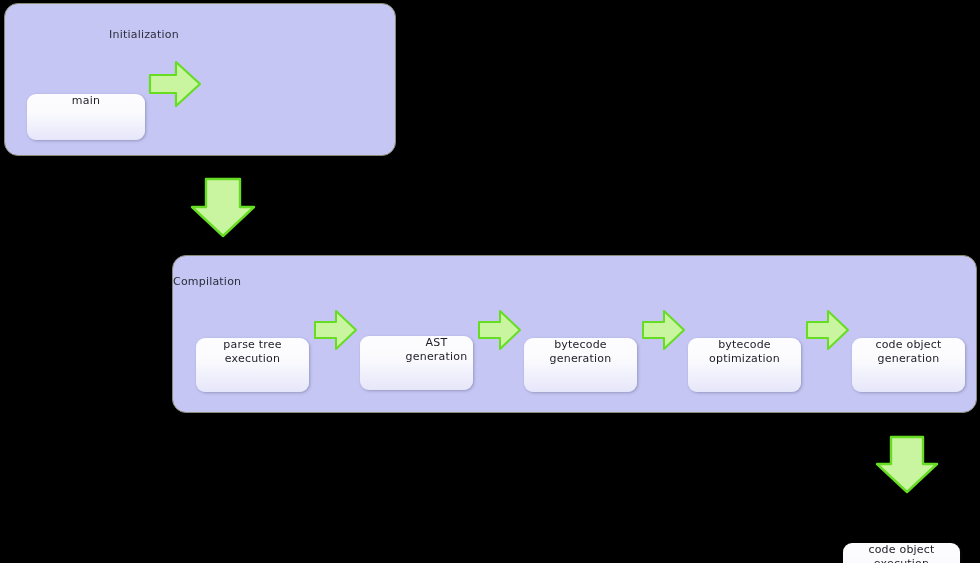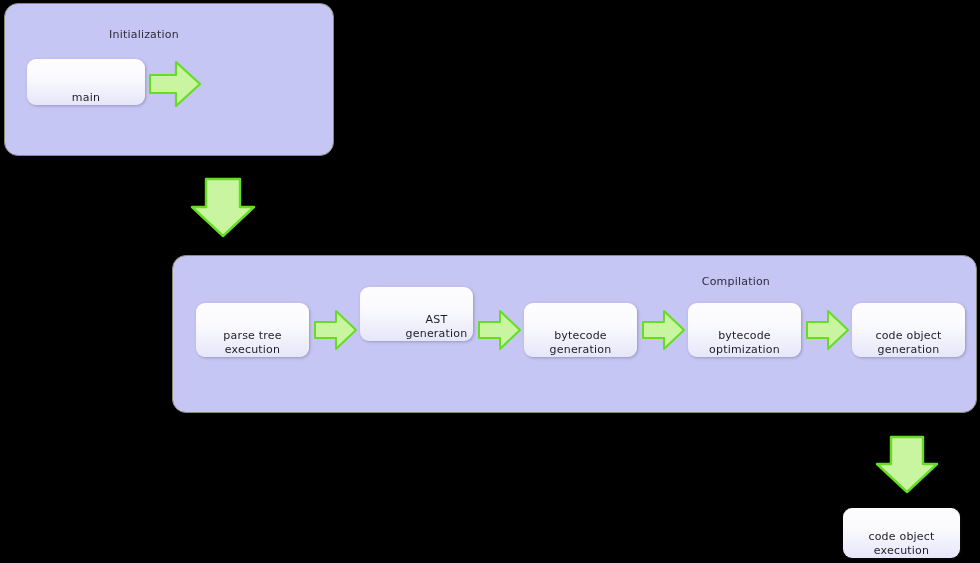--- a/index.html
+++ b/index.html
@@ -39,45 +39,46 @@
     letter-spacing: 0.2px;
   }
 
   
   .pbox {
     position: absolute;
     background: linear-gradient(to bottom, #fdfdff 0%, #fbfbfe 38%, #e6e6fa 100%);
     border-radius: 9px;
     box-sizing: border-box;
     display: flex;
-    align-items: flex-end;
+    align-items: flex-start;
     justify-content: center;
     text-align: center;
     box-shadow: 1px 1px 3px rgba(40,40,60,0.30);
+    margin-top: 35px;
   }
   .pbox .plabel {
     font-size: 11px;
     color: #1d1d26;
     line-height: 14px;
     white-space: pre-line;
     letter-spacing: 0.2px;
   }
 
   
   .arrow {
     position: absolute;
   }
   .arrow svg { display: block; }
 </style>
 </head>
 <body>
 
 <div id="canvas">
 
-  <div class="group" style="left:4px; top:3px; width:330px; height:153px;">
+  <div class="group" style="left:4px; top:3px; width:392px; height:153px;">
 
     <div class="group-title" style="left:0; top:24px; width:278px; text-align:center;">Initialization</div>
 
     <div class="pbox" style="left:22px; top:55px; width:118px; height:46px;">
       <span class="plabel">main</span>
     </div>
 
     <div class="arrow" style="left:143px; top:55px; width:54px; height:50px;">
       <svg width="54" height="50" viewBox="0 0 54 50">
         <polygon points="2,16 28,16 28,3 52,25 28,47 28,34 2,34" fill="#caf5a0" stroke="#66dd22" stroke-width="2.2" stroke-linejoin="round"></polygon>
@@ -87,34 +88,34 @@
   </div>
 
   <div class="arrow" style="left:188px; top:177px; width:70px; height:62px;">
     <svg width="70" height="62" viewBox="0 0 70 62">
       <polygon points="18,2 52,2 52,30 66,30 35,59 4,30 18,30" fill="#caf5a0" stroke="#66dd22" stroke-width="2.4" stroke-linejoin="round"></polygon>
     </svg>
   </div>
 
   <div class="group" style="left:172px; top:255px; width:805px; height:158px;">
 
-    <div class="group-title" style="left:0; top:19px; width:597px; text-align:right;">Compilation</div>
+    <div class="group-title" style="left:0; top:19px; width:597px; text-align:left;">Compilation</div>
 
     <div class="pbox" style="left:23px; top:47px; width:113px; height:54px;">
       <span class="plabel">parse tree
 execution</span>
     </div>
 
     <div class="arrow" style="left:140px; top:52px; width:45px; height:44px;">
       <svg width="45" height="44" viewBox="0 0 45 44">
         <polygon points="2,14 23,14 23,3 43,22 23,41 23,30 2,30" fill="#caf5a0" stroke="#66dd22" stroke-width="2" stroke-linejoin="round"></polygon>
       </svg>
     </div>
 
-    <div class="pbox" style="left:187px; top:31px; width:113px; height:54px;padding-left:40px;">
+    <div class="pbox" style="left:187px; top:45px; width:113px; height:54px;padding-left:40px;">
       <span class="plabel">AST
 generation</span>
     </div>
 
     <div class="arrow" style="left:304px; top:52px; width:45px; height:44px;">
       <svg width="45" height="44" viewBox="0 0 45 44">
         <polygon points="2,14 23,14 23,3 43,22 23,41 23,30 2,30" fill="#caf5a0" stroke="#66dd22" stroke-width="2" stroke-linejoin="round"></polygon>
       </svg>
     </div>
 

